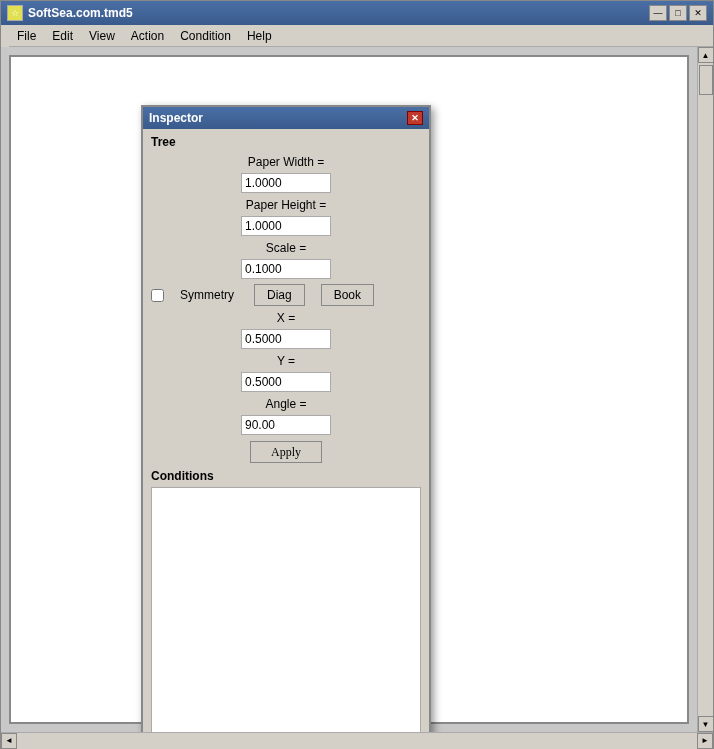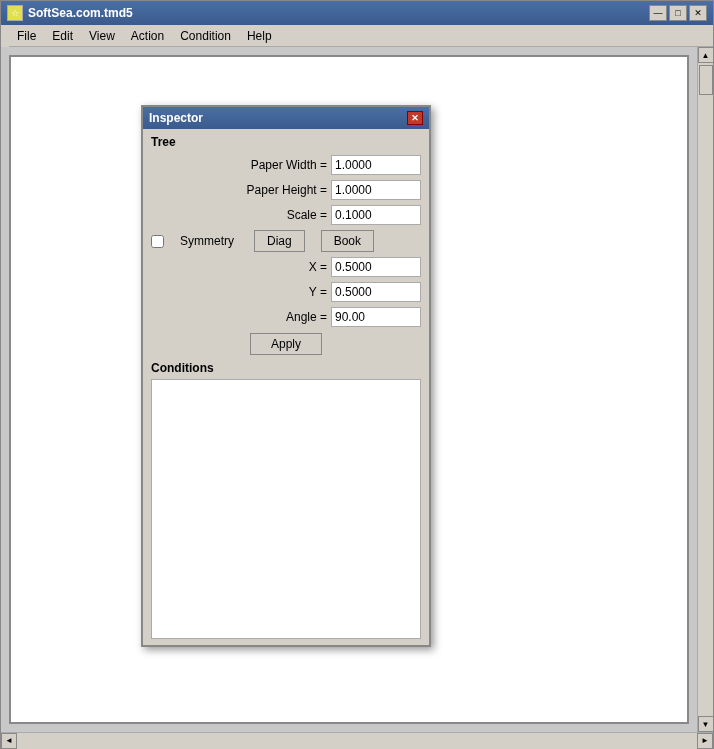--- a/index.html
+++ b/index.html
@@ -223,20 +223,21 @@
       margin-bottom: 6px;
       color: #000;
     }
 
     .form-row {
       display: flex;
       align-items: center;
       justify-content: flex-end;
       margin-bottom: 5px;
       gap: 4px;
+      flex-direction: column;
     }
 
     .form-label {
       font-size: 12px;
       color: #000;
       text-align: right;
     }
 
     .form-input {
       width: 90px;
@@ -275,20 +276,21 @@
       border: 1px solid #888;
       font-size: 12px;
       cursor: pointer;
       font-family: inherit;
     }
 
     .apply-row {
       display: flex;
       justify-content: center;
       margin: 6px 0;
+      font-family: Liberation Serif, serif;
     }
 
     .apply-btn {
       height: 22px;
       padding: 0 20px;
       background: #d4d0c8;
       border: 1px solid #888;
       font-size: 12px;
       cursor: pointer;
       font-family: inherit;

